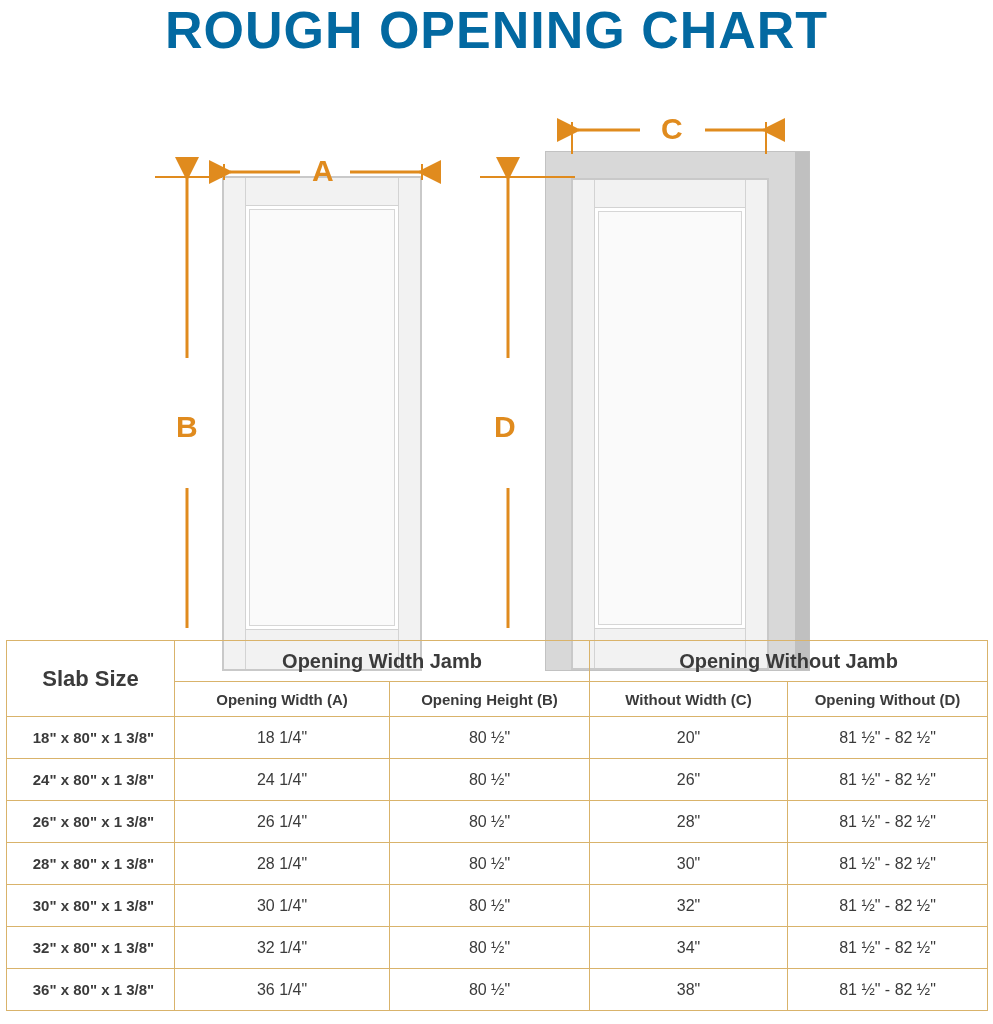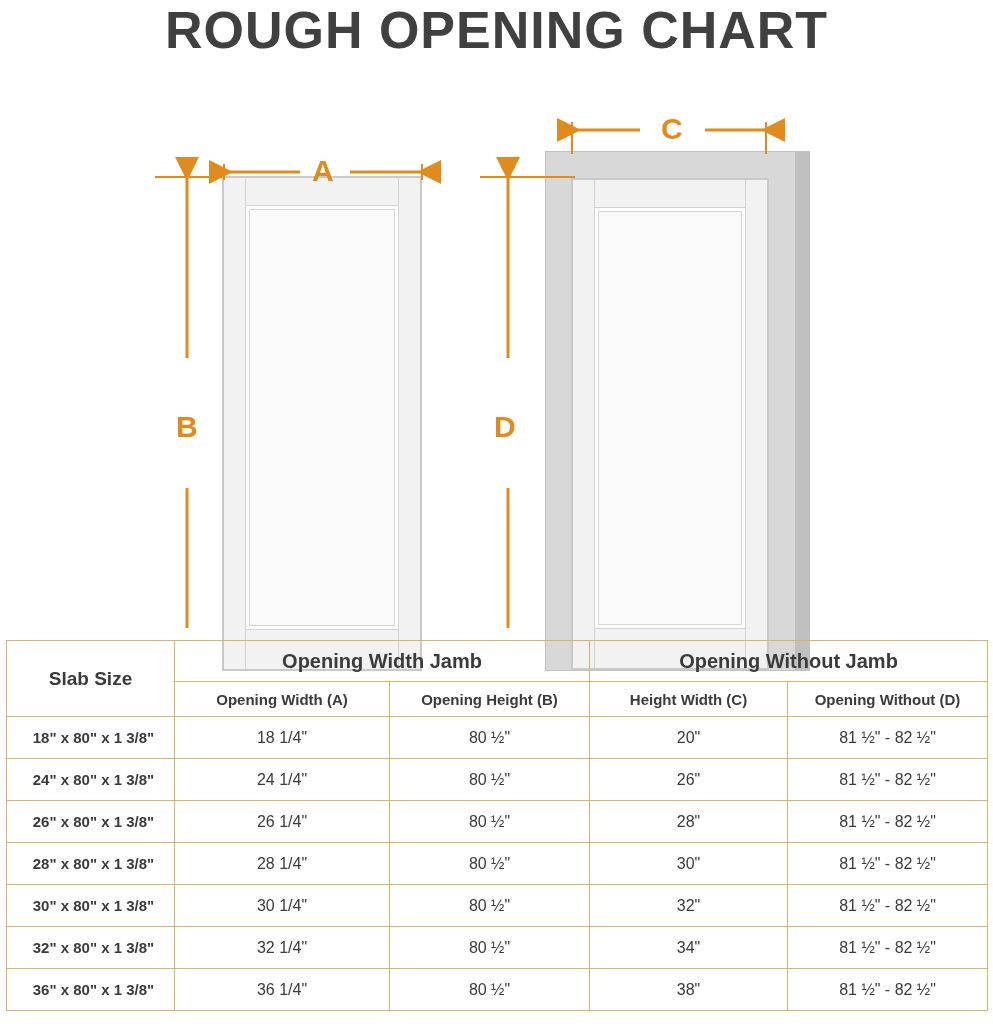--- a/index.html
+++ b/index.html
@@ -14,21 +14,21 @@
     color: #333333;
     position: relative;
     overflow: hidden;
   }
 
   
   .title {
     text-align: center;
     font-size: 52px;
     font-weight: bold;
-    color: #404040;
+    color: #0369a1;
     letter-spacing: 1px;
     padding-top: 2px;
     line-height: 56px;
     white-space: nowrap;
   }
 
   
   .diagram-area {
     position: relative;
     height: 570px;
@@ -184,21 +184,21 @@
     color: #3b3b3b;
     font-family: "Liberation Sans", sans-serif;
   }
   th.group-head {
     font-size: 20px;
     font-weight: bold;
     height: 40px;
     padding: 0 20px;
   }
   th.slab-head {
-    font-size: 19px;
+    font-size: 22px;
     font-weight: bold;
     padding: 0 8px;
   }
   th.sub-head {
     font-size: 15px;
     font-weight: bold;
     height: 34px;
     padding: 0 4px;
   }
   td.cell {
@@ -289,21 +289,21 @@
     </colgroup>
     <thead>
       <tr>
         <th class="slab-head" rowspan="2">Slab Size</th>
         <th class="group-head" colspan="2">Opening Width Jamb</th>
         <th class="group-head" colspan="2">Opening Without Jamb</th>
       </tr>
       <tr>
         <th class="sub-head">Opening Width (A)</th>
         <th class="sub-head">Opening Height (B)</th>
-        <th class="sub-head">Height Width (C)</th>
+        <th class="sub-head">Without Width (C)</th>
         <th class="sub-head">Opening Without (D)</th>
       </tr>
     </thead>
     <tbody>
       <tr>
         <td class="cell slab-cell">18" x 80" x 1 3/8"</td>
         <td class="cell">18 1/4"</td>
         <td class="cell">80 ½"</td>
         <td class="cell">20"</td>
         <td class="cell">81 ½" - 82 ½"</td>

